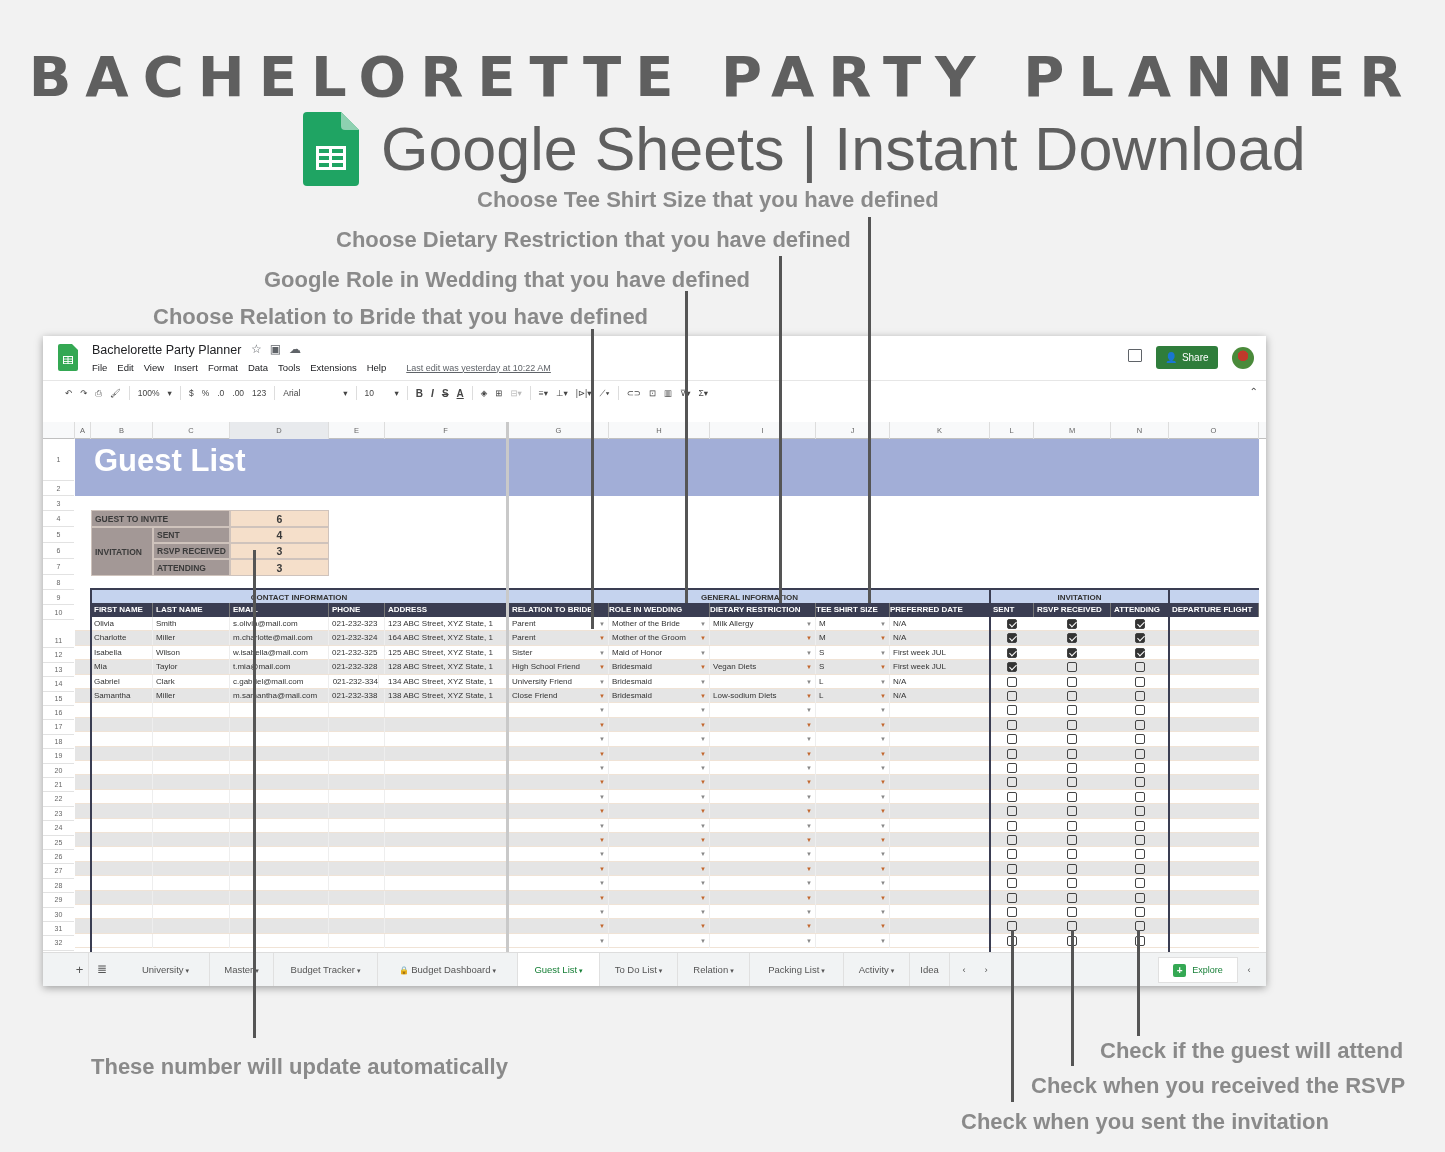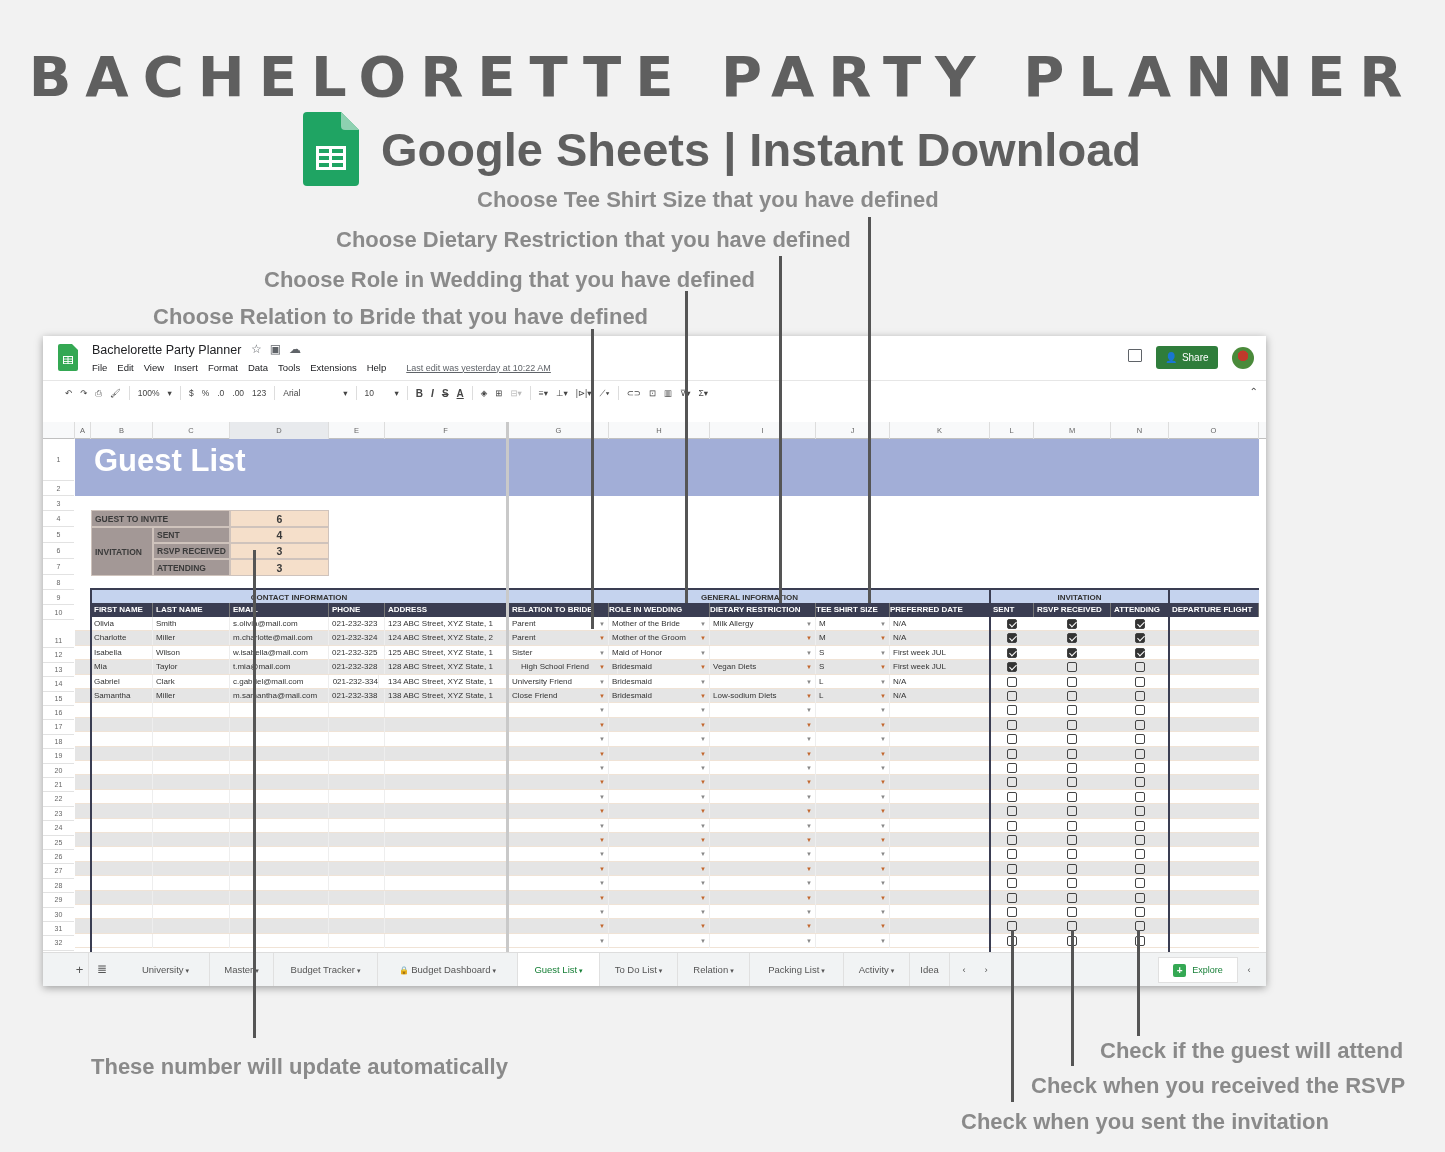--- a/index.html
+++ b/index.html
@@ -2,21 +2,21 @@
 <html><head>
 <meta charset="utf-8">
 <style>
   * { box-sizing: border-box; margin: 0; padding: 0; }
   html, body { width: 1445px; height: 1152px; overflow: hidden; }
   body { background: #f2f2f2; font-family: "Liberation Sans", sans-serif; position: relative; color: #222; }
 
   .main-title { position: absolute; left: 0; width: 1445px; top: 44px; text-align: center; font-family: "DejaVu Sans", sans-serif; font-weight: bold; font-size: 56px; letter-spacing: 14px; color: #5f5f5f; }
   .subtitle-row { position: absolute; top: 112px; left: 303px; height: 74px; display: flex; align-items: center; }
   .sheets-logo { width: 56px; height: 74px; position: relative; margin-right: 22px; }
-  .subtitle { font-family: "Liberation Sans", sans-serif; font-weight: bold; font-size: 47px; color: #5f5f5f; }
+  .subtitle { font-family: "Liberation Sans", sans-serif; font-weight: normal; font-size: 61px; color: #5f5f5f; }
 
   .callout { position: absolute; font-family: "Liberation Sans", sans-serif; font-weight: bold; font-size: 22px; color: #8a8a8a; white-space: nowrap; }
   .vline { position: absolute; width: 3px; background: #555; z-index: 20; }
 
   .window { position: absolute; left: 43px; top: 336px; width: 1223px; height: 650px; background: #fff; box-shadow: 0 2px 8px rgba(0,0,0,.35); overflow: hidden; }
   .titlebar { height: 44px; position: relative; }
   .app-icon { position: absolute; left: 15px; top: 8px; width: 20px; height: 27px; }
   .doc-title { position: absolute; left: 49px; top: 7px; font-size: 12.5px; color: #202124; }
   .title-icons { position: absolute; left: 208px; top: 6px; font-size: 12px; color: #5f6368; display: flex; gap: 8px; }
   .menubar { position: absolute; left: 49px; top: 26px; font-size: 9.5px; color: #202124; display: flex; gap: 10px; align-items: center; }
@@ -85,21 +85,21 @@
         <rect x="29" y="44" width="11" height="4" fill="#1fa463"></rect>
       <rect x="16" y="51" width="10" height="4" fill="#1fa463"></rect>
         <rect x="29" y="51" width="11" height="4" fill="#1fa463"></rect>
     </svg>
   </div>
   <div class="subtitle">Google Sheets | Instant Download</div>
 </div>
 
 <div class="callout" style="left:477px;top:187px;">Choose Tee Shirt Size that you have defined</div>
 <div class="callout" style="left:336px;top:227px;">Choose Dietary Restriction that you have defined</div>
-<div class="callout" style="left:264px;top:267px;">Choose Role in Wedding  that you have defined</div>
+<div class="callout" style="left:264px;top:267px;">Google Role in Wedding  that you have defined</div>
 <div class="callout" style="left:153px;top:304px;">Choose Relation to Bride  that you have defined</div>
 <div class="callout" style="left:91px;top:1054px;">These number will update automatically</div>
 <div class="callout" style="left:1100px;top:1038px;">Check if the guest will attend</div>
 <div class="callout" style="left:1031px;top:1073px;">Check when you received the RSVP</div>
 <div class="callout" style="left:961px;top:1109px;">Check when you sent the invitation</div>
 
 <div class="vline" style="left:868px;top:217px;height:386px;"></div>
 <div class="vline" style="left:779px;top:256px;height:347px;"></div>
 <div class="vline" style="left:685px;top:291px;height:312px;"></div>
 <div class="vline" style="left:591px;top:329px;height:300px;"></div>
@@ -305,21 +305,21 @@
           <div class="cell" style="left: 815px; width: 100px;">N/A</div>
           <div class="cb on" style="left: 932px;"></div>
           <div class="cb on" style="left: 992px;"></div>
           <div class="cb on" style="left: 1060px;"></div>
         </div>
         <div class="drow alt" style="top: 209.4px;">
           <div class="cell" style="left: 16px; width: 62px;">Charlotte</div>
           <div class="cell" style="left: 78px; width: 77px;">Miller</div>
           <div class="cell" style="left: 155px; width: 99px;">m.charlotte@mail.com</div>
           <div class="cell" style="left: 254px; width: 56px;">021-232-324</div>
-          <div class="cell" style="left: 310px; width: 122px;">124 ABC Street, XYZ State, 2</div>
+          <div class="cell" style="left: 310px; width: 122px;">164 ABC Street, XYZ State, 1</div>
           <div class="cell" style="left: 434px; width: 100px;">Parent</div>
           <span class="dd" style="left: 524px;">▼</span>
           <div class="cell" style="left: 534px; width: 101px;">Mother of the Groom</div>
           <span class="dd" style="left: 625px;">▼</span>
           <div class="cell" style="left: 635px; width: 106px;"></div>
           <span class="dd" style="left: 731px;">▼</span>
           <div class="cell" style="left: 741px; width: 74px;">M</div>
           <span class="dd" style="left: 805px;">▼</span>
           <div class="cell" style="left: 815px; width: 100px;">N/A</div>
           <div class="cb on" style="left: 932px;"></div>
@@ -344,21 +344,21 @@
           <div class="cb on" style="left: 932px;"></div>
           <div class="cb on" style="left: 992px;"></div>
           <div class="cb on" style="left: 1060px;"></div>
         </div>
         <div class="drow alt" style="top: 238.2px;">
           <div class="cell" style="left: 16px; width: 62px;">Mia</div>
           <div class="cell" style="left: 78px; width: 77px;">Taylor</div>
           <div class="cell" style="left: 155px; width: 99px;">t.mia@mail.com</div>
           <div class="cell" style="left: 254px; width: 56px;">021-232-328</div>
           <div class="cell" style="left: 310px; width: 122px;">128 ABC Street, XYZ State, 1</div>
-          <div class="cell" style="left: 434px; width: 100px; margin-left: 9px;">High School Friend</div>
+          <div class="cell" style="left: 434px; width: 100px;">High School Friend</div>
           <span class="dd" style="left: 524px;">▼</span>
           <div class="cell" style="left: 534px; width: 101px;">Bridesmaid</div>
           <span class="dd" style="left: 625px;">▼</span>
           <div class="cell" style="left: 635px; width: 106px;">Vegan Diets</div>
           <span class="dd" style="left: 731px;">▼</span>
           <div class="cell" style="left: 741px; width: 74px;">S</div>
           <span class="dd" style="left: 805px;">▼</span>
           <div class="cell" style="left: 815px; width: 100px;">First week JUL</div>
           <div class="cb on" style="left: 932px;"></div>
           <div class="cb" style="left: 992px;"></div>

